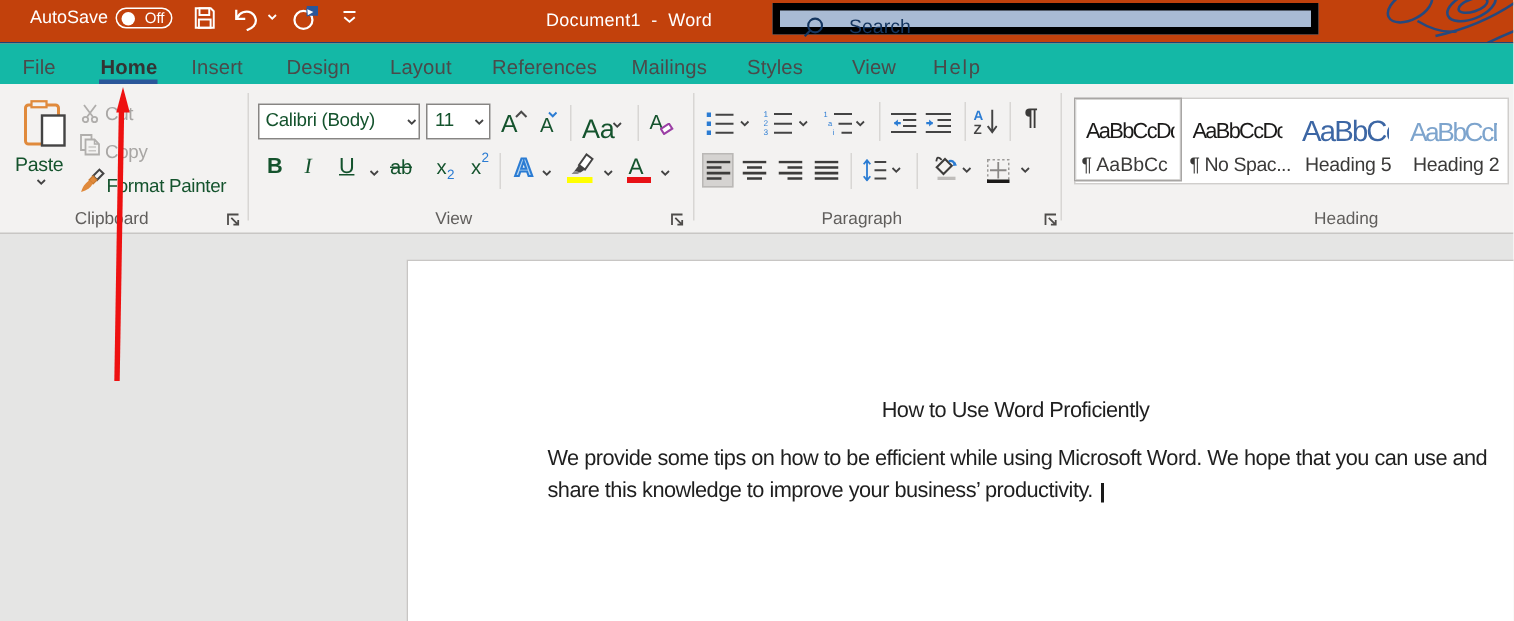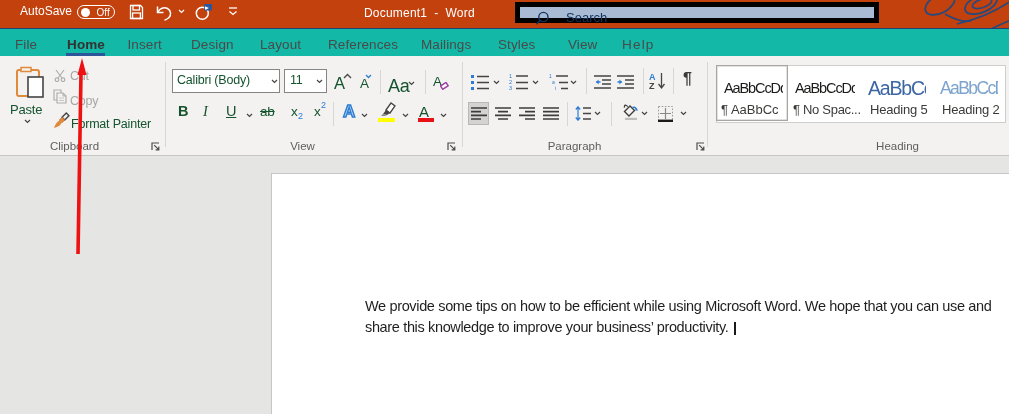--- a/index.html
+++ b/index.html
@@ -326,20 +326,21 @@
     <span class="abs" style="left:793px;top:45.5px;font-size:13px;color:#3b3a39;letter-spacing:-0.3px">¶ No Spac...</span>
     <span class="abs" style="left:868px;top:20.5px;font-size:19.5px;letter-spacing:-1.2px;color:#3c66a4;width:58px;overflow:hidden;white-space:nowrap">AaBbCc</span>
     <span class="abs" style="left:870px;top:45.5px;font-size:13px;color:#3b3a39;letter-spacing:-0.2px">Heading 5</span>
     <span class="abs" style="left:940px;top:21.5px;font-size:17.5px;letter-spacing:-1.6px;color:#7da4cd;width:58px;overflow:hidden;white-space:nowrap">AaBbCcDd</span>
     <span class="abs" style="left:942px;top:45.5px;font-size:13px;color:#3b3a39;letter-spacing:-0.2px">Heading 2</span>
     <span class="glabel" style="left:860px;width:75px">Heading</span>
   </div>
 
   <div id="docarea">
     <div id="page">
+      <div id="doc-heading">How to Use Word Proficiently</div>
       <div id="doc-para">We provide some tips on how to be efficient while using Microsoft Word. We hope that you can use and<br>share this knowledge to improve your business’ productivity.</div>
       <div class="abs" style="left:462px;top:147.5px;width:1.5px;height:13px;background:#1a1a1a"></div>
     </div>
   </div>
 
   <svg class="abs" style="left:68px;top:54px;pointer-events:none" width="26" height="202" viewBox="0 0 26 202">
     <path d="M10 200 L13 19" stroke="#ee1111" stroke-width="3.6" fill="none"></path>
     <path d="M14 4 L9.5 21 L18.5 21 Z" fill="#ee1111"></path>
   </svg>
 

